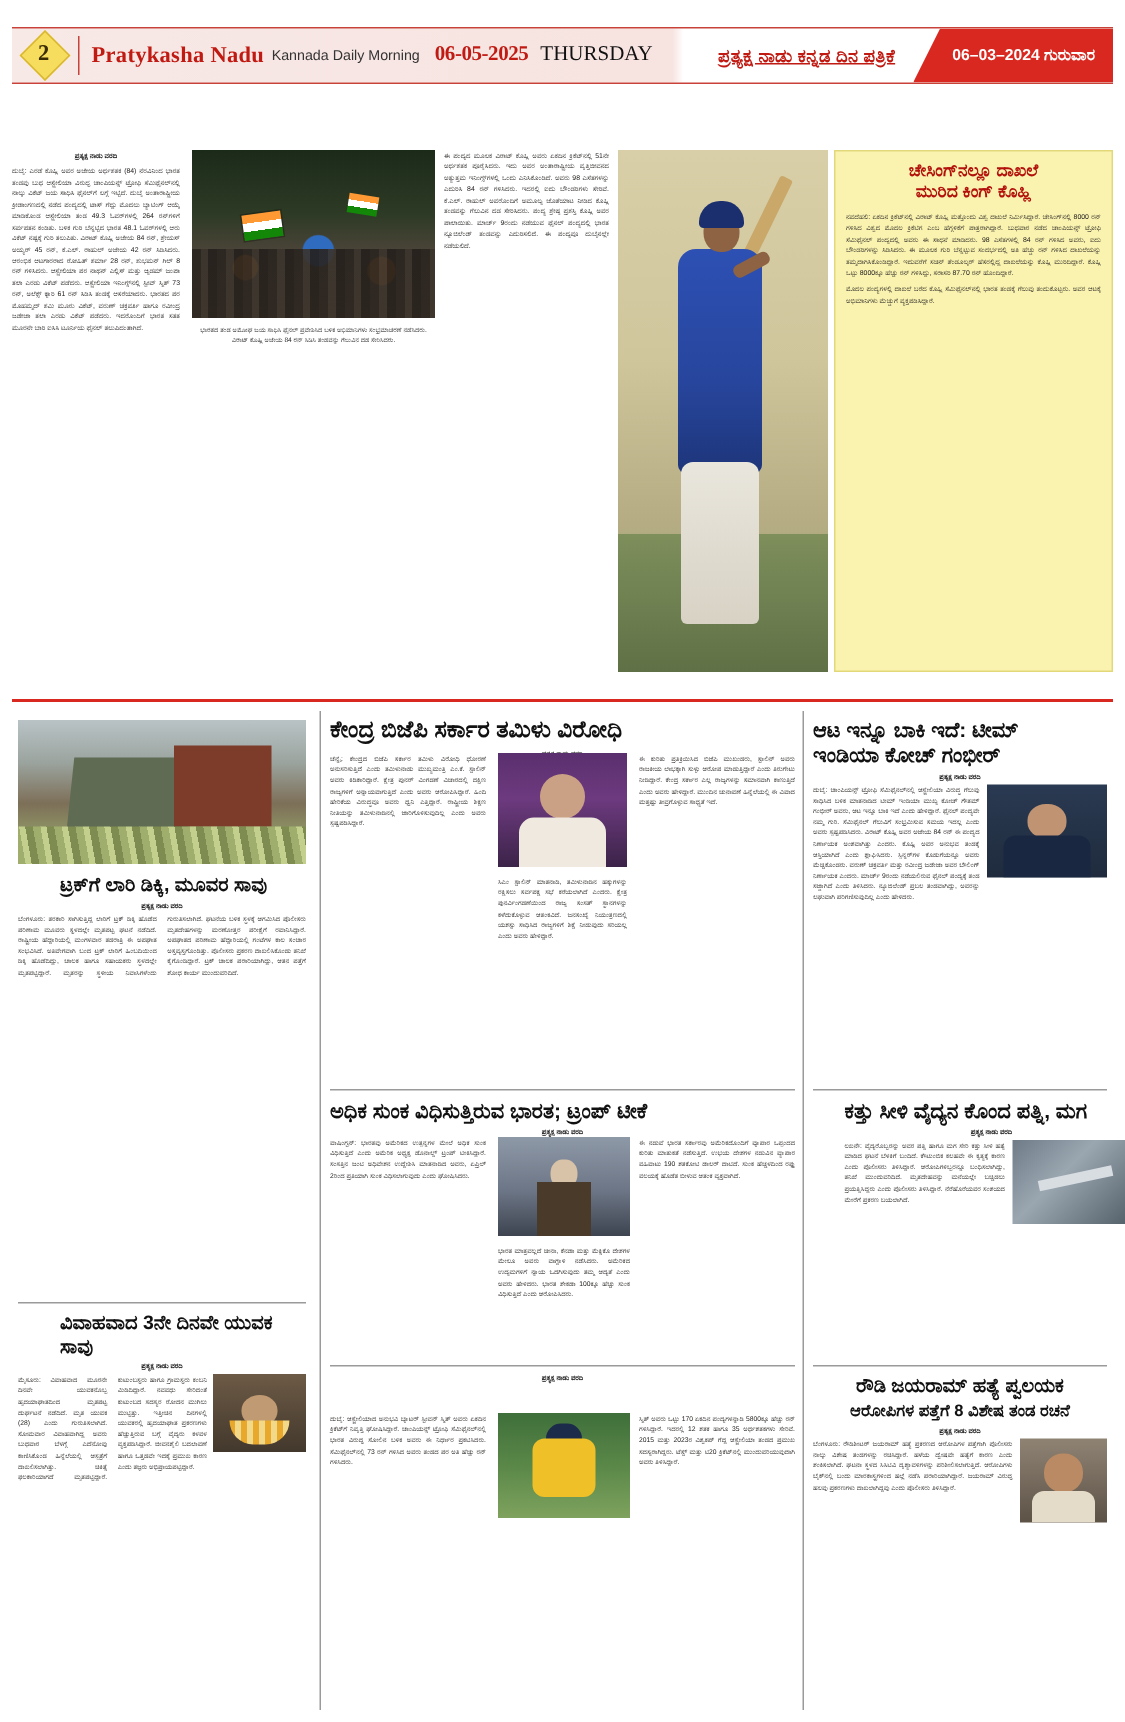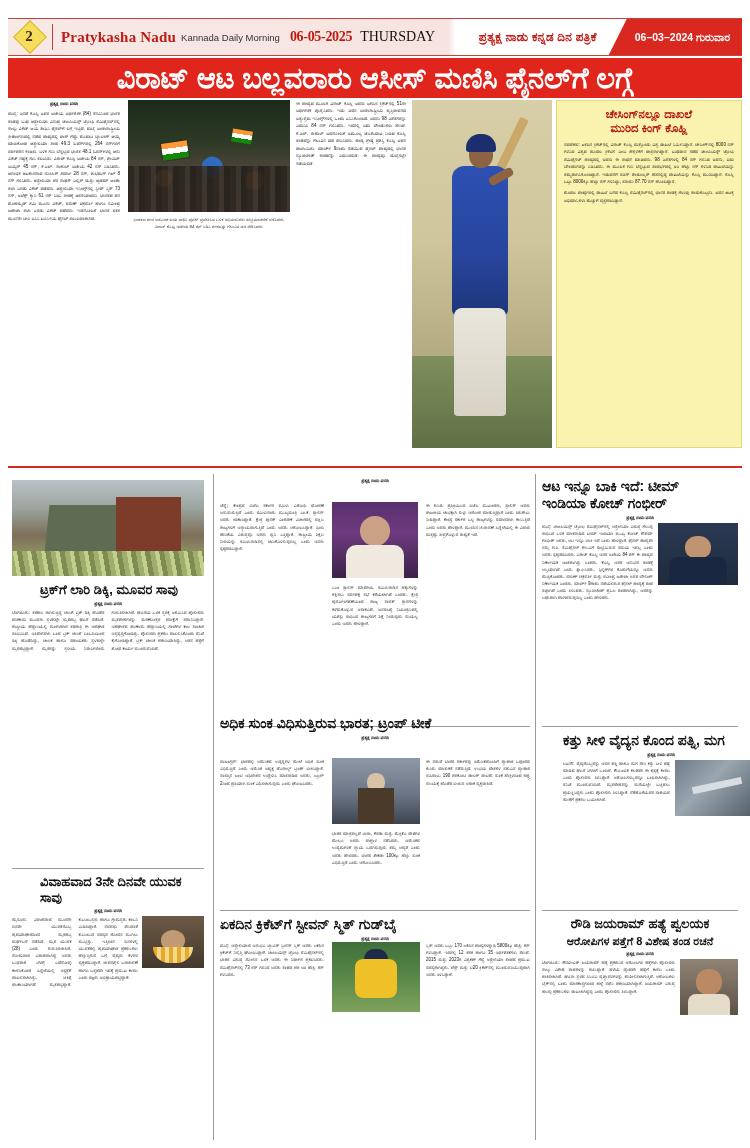--- a/index.html
+++ b/index.html
@@ -36,20 +36,21 @@
   .mh-date1{
     font-family:"Liberation Serif",serif;font-weight:bold;font-size:14px;color:#c01a12;
     margin-left:10px;letter-spacing:-.3px;
   }
   .mh-day{
     font-family:"Liberation Serif",serif;font-size:14px;color:#111;margin-left:8px;
   }
   .mh-kn{
     margin-left:auto;font-size:12px;color:#c01a12;font-weight:bold;letter-spacing:.2px;
     padding-right:12px;
+    text-decoration:underline;
   }
   .mh-redtab{
     flex:0 0 auto;height:36px;background:#d8281f;color:#fff;display:flex;align-items:center;
     padding:0 12px 0 26px;font-size:10.5px;font-weight:bold;
     clip-path:polygon(18px 0,100% 0,100% 100%,0 100%);
   }
   
   .banner{
     position:absolute;left:8px;top:58px;width:734px;height:40px;background:#e0251c;
     display:flex;align-items:center;justify-content:center;overflow:hidden;
@@ -187,23 +188,20 @@
     </div>
     <div class="mh-sep"></div>
     <span class="mh-name">Pratykasha Nadu</span>
     <span class="mh-sub">Kannada Daily Morning</span>
     <span class="mh-date1">06-05-2025</span>
     <span class="mh-day">THURSDAY</span>
     <span class="mh-kn">ಪ್ರತ್ಯಕ್ಷ ನಾಡು ಕನ್ನಡ ದಿನ ಪತ್ರಿಕೆ</span>
     <div class="mh-redtab">06–03–2024 ಗುರುವಾರ</div>
   </div>
 
-  <div class="banner">
-    <h1>ವಿರಾಟ್ ಆಟ ಬಲ್ಲವರಾರು ಆಸೀಸ್ ಮಣಿಸಿ ಫೈನಲ್‌ಗೆ ಲಗ್ಗೆ</h1>
-  </div>
 
   <div class="lead">
 
     <div class="lead-col lc1">
       <div class="byline">ಪ್ರತ್ಯಕ್ಷ ನಾಡು ವರದಿ</div>
       <div>ದುಬೈ: ಎರಡೆ ಕೊಹ್ಲಿ ಅವರ ಅಜೇಯ ಅರ್ಧಶತಕ (84) ನೆರವಿನಿಂದ ಭಾರತ ತಂಡವು ಬುಧ ಆಸ್ಟ್ರೇಲಿಯಾ ವಿರುದ್ಧ ಚಾಂಪಿಯನ್ಸ್ ಟ್ರೋಫಿ ಸೆಮಿಫೈನಲ್‌ನಲ್ಲಿ ನಾಲ್ಕು ವಿಕೆಟ್ ಜಯ ಸಾಧಿಸಿ ಫೈನಲ್‌ಗೆ ಲಗ್ಗೆ ಇಟ್ಟಿದೆ. ದುಬೈ ಅಂತಾರಾಷ್ಟ್ರೀಯ ಕ್ರೀಡಾಂಗಣದಲ್ಲಿ ನಡೆದ ಪಂದ್ಯದಲ್ಲಿ ಟಾಸ್ ಗೆದ್ದು ಮೊದಲು ಬ್ಯಾಟಿಂಗ್ ಆಯ್ಕೆ ಮಾಡಿಕೊಂಡ ಆಸ್ಟ್ರೇಲಿಯಾ ತಂಡ 49.3 ಓವರ್‌ಗಳಲ್ಲಿ 264 ರನ್‌ಗಳಿಗೆ ಸರ್ವಪತನ ಕಂಡಿತು. ಬಳಿಕ ಗುರಿ ಬೆನ್ನಟ್ಟಿದ ಭಾರತ 48.1 ಓವರ್‌ಗಳಲ್ಲಿ ಆರು ವಿಕೆಟ್ ನಷ್ಟಕ್ಕೆ ಗುರಿ ತಲುಪಿತು. ವಿರಾಟ್ ಕೊಹ್ಲಿ ಅಜೇಯ 84 ರನ್, ಶ್ರೇಯಸ್ ಅಯ್ಯರ್ 45 ರನ್, ಕೆ.ಎಲ್. ರಾಹುಲ್ ಅಜೇಯ 42 ರನ್ ಸಿಡಿಸಿದರು. ಆರಂಭಿಕ ಆಟಗಾರರಾದ ರೋಹಿತ್ ಶರ್ಮಾ 28 ರನ್, ಶುಭಮನ್ ಗಿಲ್ 8 ರನ್ ಗಳಿಸಿದರು. ಆಸ್ಟ್ರೇಲಿಯಾ ಪರ ನಾಥನ್ ಎಲ್ಲಿಸ್ ಮತ್ತು ಆ್ಯಡಮ್ ಜಂಪಾ ತಲಾ ಎರಡು ವಿಕೆಟ್ ಪಡೆದರು. ಆಸ್ಟ್ರೇಲಿಯಾ ಇನಿಂಗ್ಸ್‌ನಲ್ಲಿ ಸ್ಟೀವ್ ಸ್ಮಿತ್ 73 ರನ್, ಅಲೆಕ್ಸ್ ಕ್ಯಾರಿ 61 ರನ್ ಸಿಡಿಸಿ ತಂಡಕ್ಕೆ ಆಸರೆಯಾದರು. ಭಾರತದ ಪರ ಮೊಹಮ್ಮದ್ ಶಮಿ ಮೂರು ವಿಕೆಟ್, ವರುಣ್ ಚಕ್ರವರ್ತಿ ಹಾಗೂ ರವೀಂದ್ರ ಜಡೇಜಾ ತಲಾ ಎರಡು ವಿಕೆಟ್ ಪಡೆದರು. ಇದರೊಂದಿಗೆ ಭಾರತ ಸತತ ಮೂರನೇ ಬಾರಿ ಐಸಿಸಿ ಟೂರ್ನಿಯ ಫೈನಲ್ ತಲುಪಿದಂತಾಗಿದೆ.</div>
     </div>
 
     <div class="photo ph-celebrate">
       <div class="crowd"></div>
@@ -264,52 +262,52 @@
       <div class="sec-head sm" style="font-size:13px;">ವಿವಾಹವಾದ 3ನೇ ದಿನವೇ ಯುವಕ ಸಾವು</div>
       <div class="byline" style="font-size:4.5px;">ಪ್ರತ್ಯಕ್ಷ ನಾಡು ವರದಿ</div>
       <div class="ph ph-groom" style="position:relative;float:right;width:62px;height:52px;margin:0 0 3px 4px;">
         <div class="face"></div>
         <div class="garland"></div>
       </div>
       <div class="body-col" style="column-count:2;column-gap:7px;">ಮೈಸೂರು: ವಿವಾಹವಾದ ಮೂರನೇ ದಿನವೇ ಯುವಕನೊಬ್ಬ ಹೃದಯಾಘಾತದಿಂದ ಮೃತಪಟ್ಟ ದುರ್ಘಟನೆ ನಡೆದಿದೆ. ಮೃತ ಯುವಕ (28) ಎಂದು ಗುರುತಿಸಲಾಗಿದೆ. ಸೋಮವಾರ ವಿವಾಹವಾಗಿದ್ದ ಅವರು ಬುಧವಾರ ಬೆಳಗ್ಗೆ ಎದೆನೋವು ಕಾಣಿಸಿಕೊಂಡ ಹಿನ್ನೆಲೆಯಲ್ಲಿ ಆಸ್ಪತ್ರೆಗೆ ದಾಖಲಿಸಲಾಗಿತ್ತು. ಚಿಕಿತ್ಸೆ ಫಲಕಾರಿಯಾಗದೆ ಮೃತಪಟ್ಟಿದ್ದಾರೆ. ಕುಟುಂಬಸ್ಥರು ಹಾಗೂ ಗ್ರಾಮಸ್ಥರು ಕಂಬನಿ ಮಿಡಿದಿದ್ದಾರೆ. ನವವಧು ಸೇರಿದಂತೆ ಕುಟುಂಬದ ಸದಸ್ಯರ ರೋದನ ಮುಗಿಲು ಮುಟ್ಟಿತ್ತು. ಇತ್ತೀಚಿನ ದಿನಗಳಲ್ಲಿ ಯುವಕರಲ್ಲಿ ಹೃದಯಾಘಾತ ಪ್ರಕರಣಗಳು ಹೆಚ್ಚುತ್ತಿರುವ ಬಗ್ಗೆ ವೈದ್ಯರು ಕಳವಳ ವ್ಯಕ್ತಪಡಿಸಿದ್ದಾರೆ. ಜೀವನಶೈಲಿ ಬದಲಾವಣೆ ಹಾಗೂ ಒತ್ತಡವೇ ಇದಕ್ಕೆ ಪ್ರಮುಖ ಕಾರಣ ಎಂದು ತಜ್ಞರು ಅಭಿಪ್ರಾಯಪಟ್ಟಿದ್ದಾರೆ.</div>
     </div>
 
     <div style="position:absolute;left:212px;top:4px;width:310px;">
+      <div class="sec-head">ಕೇಂದ್ರ ಬಿಜೆಪಿ ಸರ್ಕಾರ ತಮಿಳು ವಿರೋಧಿ</div>
       <div class="byline" style="font-size:4.5px;">ಪ್ರತ್ಯಕ್ಷ ನಾಡು ವರದಿ</div>
     </div>
 
     <div class="ph ph-stalin" style="left:324px;top:28px;width:86px;height:76px;">
       <div class="face"></div>
       <div class="shirt"></div>
     </div>
 
     <div class="body-col" style="position:absolute;left:212px;top:28px;width:104px;">ಚೆನ್ನೈ: ಕೇಂದ್ರದ ಬಿಜೆಪಿ ಸರ್ಕಾರ ತಮಿಳು ವಿರೋಧಿ ಧೋರಣೆ ಅನುಸರಿಸುತ್ತಿದೆ ಎಂದು ತಮಿಳುನಾಡು ಮುಖ್ಯಮಂತ್ರಿ ಎಂ.ಕೆ. ಸ್ಟಾಲಿನ್ ಅವರು ಕಿಡಿಕಾರಿದ್ದಾರೆ. ಕ್ಷೇತ್ರ ಪುನರ್ ವಿಂಗಡಣೆ ವಿಚಾರದಲ್ಲಿ ದಕ್ಷಿಣ ರಾಜ್ಯಗಳಿಗೆ ಅನ್ಯಾಯವಾಗುತ್ತಿದೆ ಎಂದು ಅವರು ಆರೋಪಿಸಿದ್ದಾರೆ. ಹಿಂದಿ ಹೇರಿಕೆಯ ವಿರುದ್ಧವೂ ಅವರು ಧ್ವನಿ ಎತ್ತಿದ್ದಾರೆ. ರಾಷ್ಟ್ರೀಯ ಶಿಕ್ಷಣ ನೀತಿಯನ್ನು ತಮಿಳುನಾಡಿನಲ್ಲಿ ಜಾರಿಗೊಳಿಸುವುದಿಲ್ಲ ಎಂದು ಅವರು ಸ್ಪಷ್ಟಪಡಿಸಿದ್ದಾರೆ.</div>
     <div class="body-col" style="position:absolute;left:324px;top:110px;width:86px;">ಸಿಎಂ ಸ್ಟಾಲಿನ್ ಮಾತನಾಡಿ, ತಮಿಳುನಾಡಿನ ಹಕ್ಕುಗಳನ್ನು ರಕ್ಷಿಸಲು ಸರ್ವಪಕ್ಷ ಸಭೆ ಕರೆಯಲಾಗಿದೆ ಎಂದರು. ಕ್ಷೇತ್ರ ಪುನರ್ವಿಂಗಡಣೆಯಿಂದ ರಾಜ್ಯ ಸಂಸತ್ ಸ್ಥಾನಗಳನ್ನು ಕಳೆದುಕೊಳ್ಳುವ ಆತಂಕವಿದೆ. ಜನಸಂಖ್ಯೆ ನಿಯಂತ್ರಣದಲ್ಲಿ ಯಶಸ್ಸು ಸಾಧಿಸಿದ ರಾಜ್ಯಗಳಿಗೆ ಶಿಕ್ಷೆ ನೀಡುವುದು ಸರಿಯಲ್ಲ ಎಂದು ಅವರು ಹೇಳಿದ್ದಾರೆ.</div>
     <div class="body-col" style="position:absolute;left:418px;top:28px;width:104px;">ಈ ಕುರಿತು ಪ್ರತಿಕ್ರಿಯಿಸಿದ ಬಿಜೆಪಿ ಮುಖಂಡರು, ಸ್ಟಾಲಿನ್ ಅವರು ರಾಜಕೀಯ ಲಾಭಕ್ಕಾಗಿ ಸುಳ್ಳು ಆರೋಪ ಮಾಡುತ್ತಿದ್ದಾರೆ ಎಂದು ತಿರುಗೇಟು ನೀಡಿದ್ದಾರೆ. ಕೇಂದ್ರ ಸರ್ಕಾರ ಎಲ್ಲ ರಾಜ್ಯಗಳನ್ನು ಸಮಾನವಾಗಿ ಕಾಣುತ್ತಿದೆ ಎಂದು ಅವರು ಹೇಳಿದ್ದಾರೆ. ಮುಂದಿನ ಚುನಾವಣೆ ಹಿನ್ನೆಲೆಯಲ್ಲಿ ಈ ವಿವಾದ ಮತ್ತಷ್ಟು ತೀವ್ರಗೊಳ್ಳುವ ಸಾಧ್ಯತೆ ಇದೆ.</div>
 
     <div class="hsep" style="left:212px;top:252px;width:310px;"></div>
 
-    <div style="position:absolute;left:212px;top:241px;width:310px;">
+    <div style="position:absolute;left:212px;top:258px;width:310px;">
       <div class="sec-head md">ಅಧಿಕ ಸುಂಕ ವಿಧಿಸುತ್ತಿರುವ ಭಾರತ; ಟ್ರಂಪ್ ಟೀಕೆ</div>
       <div class="byline" style="font-size:4.5px;">ಪ್ರತ್ಯಕ್ಷ ನಾಡು ವರದಿ</div>
     </div>
 
     <div class="ph ph-trump" style="left:324px;top:284px;width:88px;height:66px;">
       <div class="figure"></div>
       <div class="podium"></div>
     </div>
 
     <div class="body-col" style="position:absolute;left:212px;top:284px;width:104px;">ವಾಷಿಂಗ್ಟನ್: ಭಾರತವು ಅಮೆರಿಕದ ಉತ್ಪನ್ನಗಳ ಮೇಲೆ ಅಧಿಕ ಸುಂಕ ವಿಧಿಸುತ್ತಿದೆ ಎಂದು ಅಮೆರಿಕ ಅಧ್ಯಕ್ಷ ಡೊನಾಲ್ಡ್ ಟ್ರಂಪ್ ಟೀಕಿಸಿದ್ದಾರೆ. ಸಂಸತ್ತಿನ ಜಂಟಿ ಅಧಿವೇಶನ ಉದ್ದೇಶಿಸಿ ಮಾತನಾಡಿದ ಅವರು, ಏಪ್ರಿಲ್ 2ರಿಂದ ಪ್ರತಿಯಾಗಿ ಸುಂಕ ವಿಧಿಸಲಾಗುವುದು ಎಂದು ಘೋಷಿಸಿದರು.</div>
     <div class="body-col" style="position:absolute;left:324px;top:356px;width:88px;">ಭಾರತ ಮಾತ್ರವಲ್ಲದೆ ಚೀನಾ, ಕೆನಡಾ ಮತ್ತು ಮೆಕ್ಸಿಕೊ ದೇಶಗಳ ಮೇಲೂ ಅವರು ವಾಗ್ದಾಳಿ ನಡೆಸಿದರು. ಅಮೆರಿಕದ ಉದ್ಯಮಗಳಿಗೆ ನ್ಯಾಯ ಒದಗಿಸುವುದು ತಮ್ಮ ಆದ್ಯತೆ ಎಂದು ಅವರು ಹೇಳಿದರು. ಭಾರತ ಶೇಕಡಾ 100ಕ್ಕೂ ಹೆಚ್ಚು ಸುಂಕ ವಿಧಿಸುತ್ತಿದೆ ಎಂದು ಆರೋಪಿಸಿದರು.</div>
     <div class="body-col" style="position:absolute;left:418px;top:284px;width:104px;">ಈ ನಡುವೆ ಭಾರತ ಸರ್ಕಾರವು ಅಮೆರಿಕದೊಂದಿಗೆ ವ್ಯಾಪಾರ ಒಪ್ಪಂದದ ಕುರಿತು ಮಾತುಕತೆ ನಡೆಸುತ್ತಿದೆ. ಉಭಯ ದೇಶಗಳ ನಡುವಿನ ವ್ಯಾಪಾರ ವಹಿವಾಟು 190 ಶತಕೋಟಿ ಡಾಲರ್ ದಾಟಿದೆ. ಸುಂಕ ಹೆಚ್ಚಳದಿಂದ ರಫ್ತು ವಲಯಕ್ಕೆ ಹೊಡೆತ ಬೀಳುವ ಆತಂಕ ವ್ಯಕ್ತವಾಗಿದೆ.</div>
 
     <div class="hsep" style="left:212px;top:436px;width:310px;"></div>
 
     <div style="position:absolute;left:212px;top:442px;width:310px;">
-      <div class="sec-head md">ಏಕದಿನ ಕ್ರಿಕೆಟ್‌ಗೆ ಸ್ಟೀವನ್ ಸ್ಮಿತ್ ಗುಡ್‌ಬೈ</div>
       <div class="byline" style="font-size:4.5px;">ಪ್ರತ್ಯಕ್ಷ ನಾಡು ವರದಿ</div>
     </div>
 
     <div class="ph ph-smith" style="left:324px;top:468px;width:88px;height:70px;">
       <div class="helm"></div>
       <div class="kit"></div>
     </div>
 
     <div class="body-col" style="position:absolute;left:212px;top:468px;width:104px;">ದುಬೈ: ಆಸ್ಟ್ರೇಲಿಯಾದ ಅನುಭವಿ ಬ್ಯಾಟರ್ ಸ್ಟೀವನ್ ಸ್ಮಿತ್ ಅವರು ಏಕದಿನ ಕ್ರಿಕೆಟ್‌ಗೆ ನಿವೃತ್ತಿ ಘೋಷಿಸಿದ್ದಾರೆ. ಚಾಂಪಿಯನ್ಸ್ ಟ್ರೋಫಿ ಸೆಮಿಫೈನಲ್‌ನಲ್ಲಿ ಭಾರತ ವಿರುದ್ಧ ಸೋಲಿನ ಬಳಿಕ ಅವರು ಈ ನಿರ್ಧಾರ ಪ್ರಕಟಿಸಿದರು. ಸೆಮಿಫೈನಲ್‌ನಲ್ಲಿ 73 ರನ್ ಗಳಿಸಿದ ಅವರು ತಂಡದ ಪರ ಅತಿ ಹೆಚ್ಚು ರನ್ ಗಳಿಸಿದರು.</div>
     <div class="body-col" style="position:absolute;left:418px;top:468px;width:104px;">ಸ್ಮಿತ್ ಅವರು ಒಟ್ಟು 170 ಏಕದಿನ ಪಂದ್ಯಗಳನ್ನಾಡಿ 5800ಕ್ಕೂ ಹೆಚ್ಚು ರನ್ ಗಳಿಸಿದ್ದಾರೆ. ಇದರಲ್ಲಿ 12 ಶತಕ ಹಾಗೂ 35 ಅರ್ಧಶತಕಗಳು ಸೇರಿವೆ. 2015 ಮತ್ತು 2023ರ ವಿಶ್ವಕಪ್ ಗೆದ್ದ ಆಸ್ಟ್ರೇಲಿಯಾ ತಂಡದ ಪ್ರಮುಖ ಸದಸ್ಯರಾಗಿದ್ದರು. ಟೆಸ್ಟ್ ಮತ್ತು ಟಿ20 ಕ್ರಿಕೆಟ್‌ನಲ್ಲಿ ಮುಂದುವರಿಯುವುದಾಗಿ ಅವರು ತಿಳಿಸಿದ್ದಾರೆ.</div>

